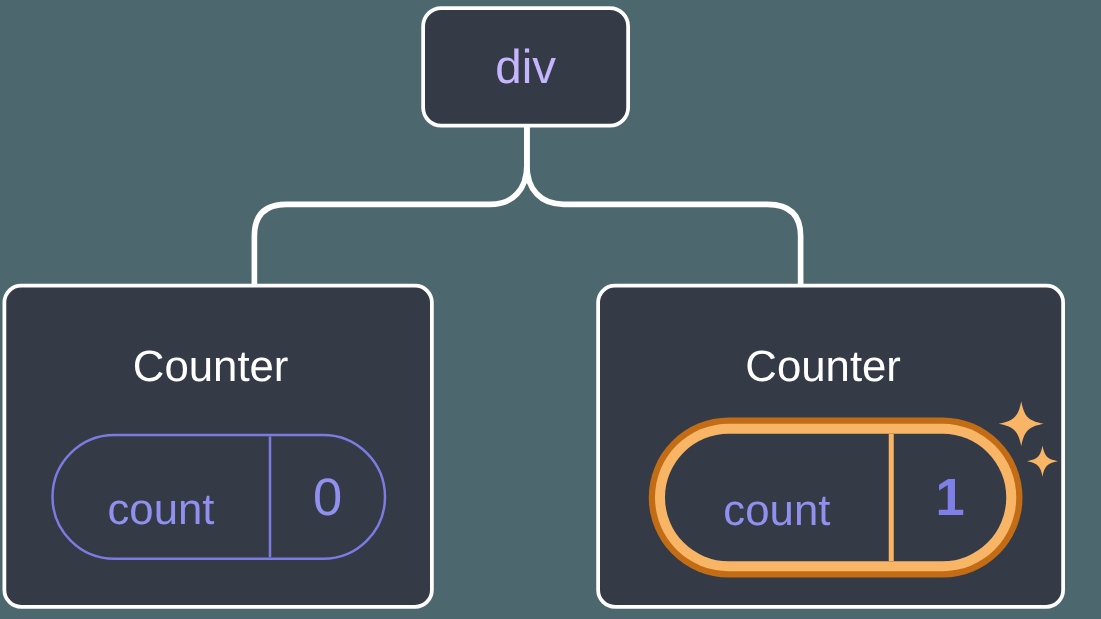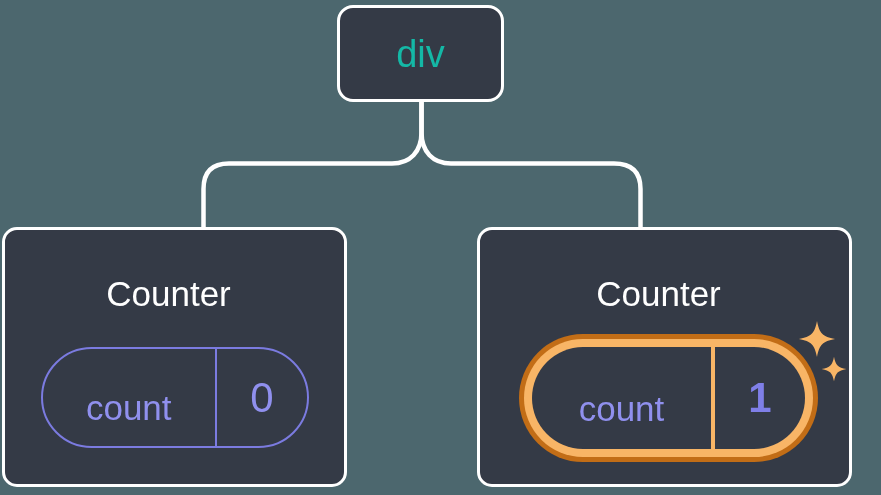--- a/index.html
+++ b/index.html
@@ -30,21 +30,21 @@
     height: 97px;
     background: #343a46;
     border: 3px solid #ffffff;
     border-radius: 16px;
     box-sizing: border-box;
     display: flex;
     align-items: center;
     justify-content: center;
   }
   .root-label {
-    color: #14b8a6;
+    color: #c4b5fd;
     font-size: 38px;
     line-height: 1;
   }
   .card {
     position: absolute;
     top: 227px;
     height: 260px;
     background: #343a46;
     border: 3px solid #ffffff;
     border-radius: 15px;

